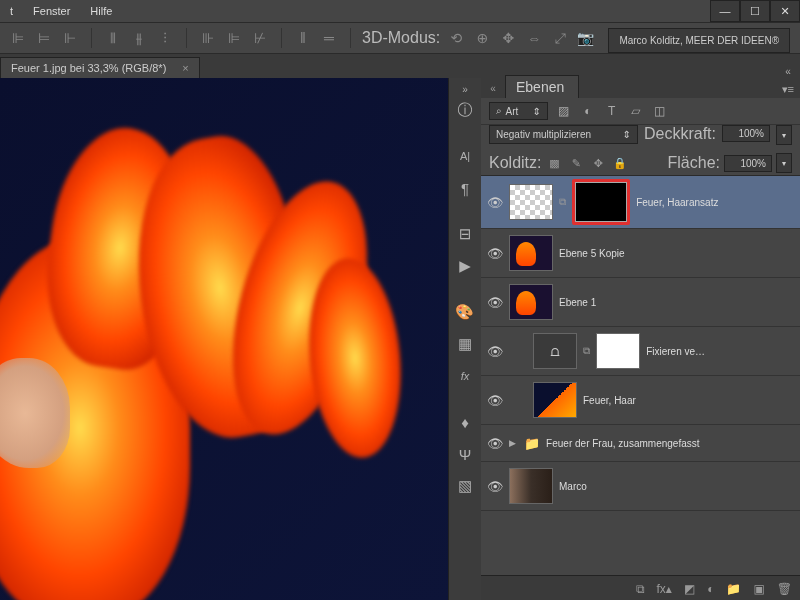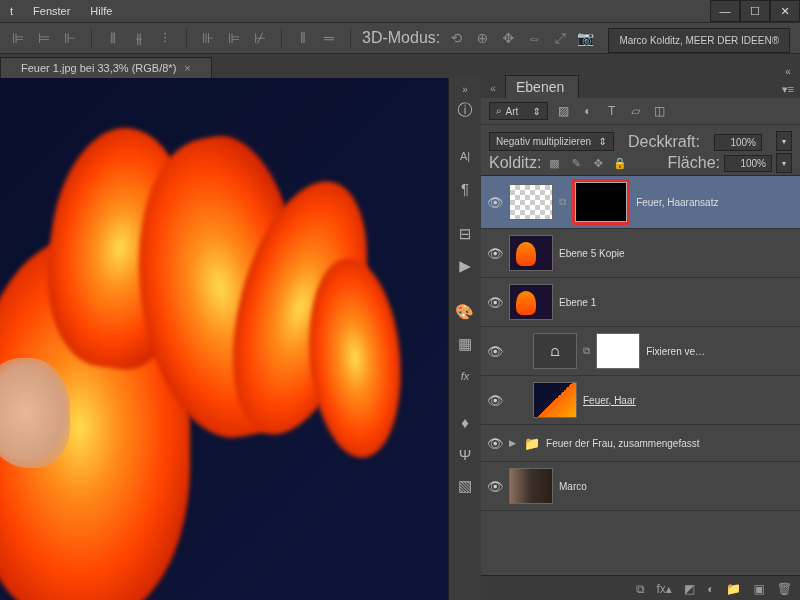--- a/index.html
+++ b/index.html
@@ -5,21 +5,21 @@
 html,body{margin:0;padding:0;width:800px;height:600px;background:#454545;font-family:"Segoe UI",Tahoma,sans-serif;font-size:11px;color:#ccc;overflow:hidden}
 .menubar{height:22px;background:#454545;display:flex;align-items:center;padding-left:10px;gap:20px}
 .menubar span{color:#ddd}
 .winctrl{position:absolute;top:0;right:0;display:flex;background:#3a3a3a}
 .winctrl div{width:28px;height:20px;display:flex;align-items:center;justify-content:center;color:#ddd;font-size:11px;border:1px solid #222}
 .optbar{height:30px;background:#454545;border-top:1px solid #2a2a2a;border-bottom:1px solid #2a2a2a;display:flex;align-items:center;padding:0 8px;gap:6px}
 .optbar .ico{width:20px;height:20px;background:#454545;display:flex;align-items:center;justify-content:center;color:#888;font-size:14px}
 .sep{width:1px;height:20px;background:#333;margin:0 5px}
 .author-box{position:absolute;right:10px;top:28px;background:#3a3a3a;border:1px solid #222;padding:6px 10px;font-size:10px}
 .tabbar{height:24px;background:#3a3a3a;display:flex;align-items:flex-end}
-.tab{background:#454545;padding:4px 20px;font-size:11px;display:flex;align-items:center;gap:8px;border:1px solid #222;border-bottom:none}
+.tab{background:#454545;padding:4px 10px;font-size:11px;display:flex;align-items:center;gap:16px;border:1px solid #222;border-bottom:none}
 .tab .x{color:#999}
 .collapse-arrow{width:16px;height:14px;display:flex;align-items:center;justify-content:center;color:#aaa;font-size:10px}
 .work{position:relative;height:524px;display:flex}
 .canvas{width:448px;height:524px;background:linear-gradient(135deg,#0a0f2e 0%,#0d1438 100%);position:relative;overflow:hidden}
 .flame{position:absolute;background:radial-gradient(ellipse at center,#ffdb4d 0%,#ff8c1a 25%,#ff4500 55%,#cc2200 80%,transparent 100%);filter:blur(2px)}
 .f1{left:-30px;top:160px;width:220px;height:380px;border-radius:50% 50% 40% 40%}
 .f2{left:140px;top:60px;width:160px;height:300px;border-radius:60% 40% 50% 50%;transform:rotate(-10deg)}
 .f3{left:240px;top:100px;width:120px;height:260px;border-radius:50%;transform:rotate(15deg)}
 .f4{left:310px;top:180px;width:90px;height:200px;border-radius:50%;transform:rotate(-5deg)}
 .f5{left:50px;top:50px;width:140px;height:240px;border-radius:50% 60% 40% 50%;transform:rotate(8deg)}
@@ -29,21 +29,21 @@
 .iconcol .btn.small{font-size:11px}
 .iconcol .gap{height:14px}
 .panel{flex:1;background:#454545;display:flex;flex-direction:column}
 .panel-tab-row{height:20px;background:#3a3a3a;display:flex;align-items:flex-end}
 .collapse-left{width:24px;height:14px;display:flex;align-items:center;justify-content:center;font-size:10px;color:#999;margin-bottom:3px}
 .panel-tab{background:#454545;padding:3px 14px 3px 10px;font-size:14px;border:1px solid #222;border-bottom:none}
 .panel-menu{margin-left:auto;padding:2px 6px;color:#aaa;font-size:11px}
 .filterrow{height:26px;display:flex;align-items:center;padding:0 8px;gap:8px;border-bottom:1px solid #333}
 .filter-sel{background:#3a3a3a;border:1px solid #222;padding:2px 6px;display:flex;align-items:center;gap:4px;font-size:10px}
 .mini-ico{width:16px;height:14px;color:#aaa;display:flex;align-items:center;justify-content:center;font-size:12px}
-.blendrow{height:26px;display:flex;align-items:flex-end;padding:0 8px;gap:14px}
+.blendrow{height:26px;display:flex;align-items:flex-start;padding:0 8px;gap:6px}
 .blend-sel{background:#3a3a3a;border:1px solid #222;padding:3px 6px;flex:1;display:flex;justify-content:space-between;font-size:10px}
 .lbl{font-size:16px;color:#bbb}
 .pct{background:#3a3a3a;border:1px solid #222;padding:2px 5px;font-size:10px;width:36px;text-align:right}
 .arrow{width:14px;height:18px;border:1px solid #222;background:#3a3a3a;display:flex;align-items:center;justify-content:center;font-size:8px}
 .lockrow{height:24px;display:flex;align-items:center;padding:0 8px;gap:4px;border-bottom:1px solid #2a2a2a}
 .lock-ico{width:18px;height:16px;color:#999;display:flex;align-items:center;justify-content:center;font-size:11px}
 .layers{flex:1;overflow-y:auto}
 .layer{display:flex;align-items:center;min-height:42px;padding:3px 6px;border-bottom:1px solid #333;gap:6px}
 .layer.sel{background:#5a6d8c}
 .layer.short{min-height:30px}
@@ -52,21 +52,21 @@
 .thumb.checker{background:repeating-conic-gradient(#ccc 0 25%,#fff 0 50%) 0 0/10px 10px}
 .thumb.fire{background:linear-gradient(135deg,#0a0f2e 50%,#ff6600 50%,#ffaa00 100%)}
 .thumb.fire2{background:#1a1030;position:relative;overflow:hidden}
 .thumb.fire2:after{content:"";position:absolute;left:6px;top:6px;width:20px;height:24px;background:linear-gradient(180deg,#ff8800,#ff4400);border-radius:50% 50% 30% 30%}
 .thumb.white{background:#fff}
 .thumb.couple{background:linear-gradient(90deg,#8b6f5c 0%,#3a2f28 50%,#2a1f18 100%)}
 .mask{width:52px;height:40px;border:3px solid #e03030;background:#000;border-radius:2px;flex-shrink:0}
 .mask-inner{width:100%;height:100%;border:1px solid #aaa;box-sizing:border-box}
 .link-ico{color:#999;font-size:10px}
 .lname{font-size:10px;color:#ddd}
-.lname.u{text-decoration:underline}
+.lname.u{}
 .fold{color:#aaa;font-size:9px;margin-right:2px}
 .folder-ico{color:#999;font-size:13px}
 .curves{width:42px;height:34px;border:1px solid #666;background:#3a3a3a;display:flex;align-items:center;justify-content:center;color:#ccc;font-size:14px}
 .bottom{height:26px;background:#3a3a3a;border-top:1px solid #222;display:flex;align-items:center;justify-content:flex-end;padding:0 8px;gap:12px}
 .bico{color:#999;font-size:12px}
 </style>
 </head>
 <body>
 
 <div class="menubar">

